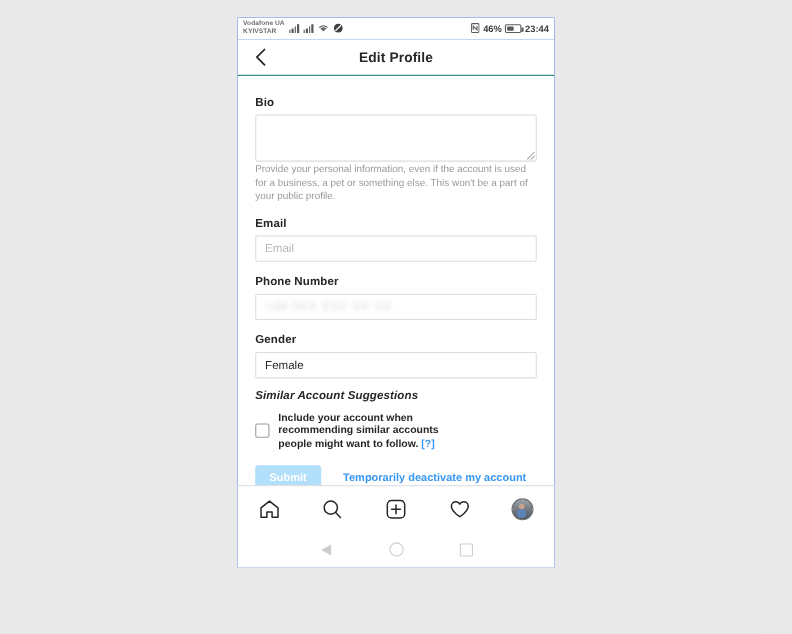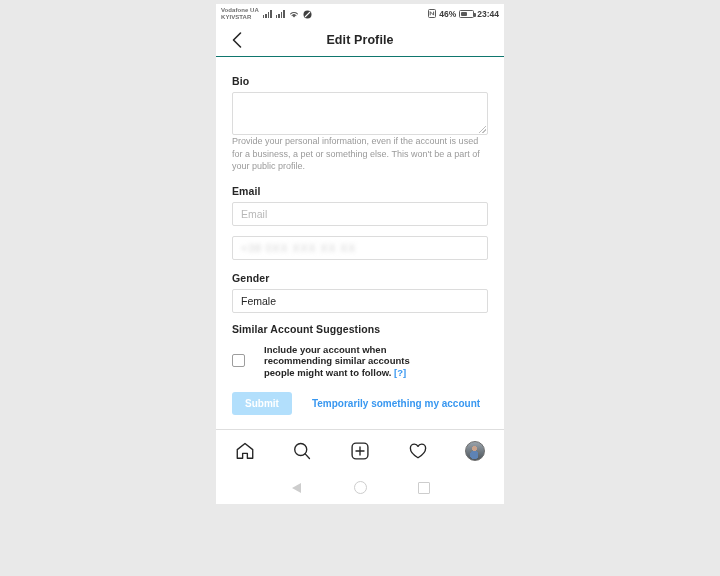--- a/index.html
+++ b/index.html
@@ -16,21 +16,21 @@
     position: relative;
     width: 720px;
     height: 576px;
     background: #e9e9e9;
   }
 
   
   .phone {
     position: absolute;
     left: 216px;
-    top: 4px;
+    top: 16px;
     width: 288px;
     height: 500px;
     background: #1d4ed8;
     overflow: hidden;
   }
 
   
   .status-bar {
     position: relative;
     height: 20px;
@@ -221,26 +221,27 @@
     letter-spacing: 1px;
     user-select: none;
   }
 
   .similar-title {
     font-size: 10.5px;
     font-weight: bold;
     color: #262626;
     margin: 10px 0 9px 0;
     letter-spacing: 0.1px;
+    font-style: italic;
   }
 
   .checkbox-row {
     display: flex;
     align-items: center;
-    gap: 19px;
+    gap: 8px;
     margin-bottom: 14px;
   }
   .checkbox {
     flex: none;
     width: 11px;
     height: 11px;
     border: 1px solid #9d9d9d;
     border-radius: 2px;
     background: #fff;
     cursor: pointer;
@@ -423,40 +424,41 @@
     <div class="content">
 
       <div class="field-label">Bio</div>
       <div class="bio-box"></div>
 
       <div class="section-desc">Provide your personal information, even if the account is used for a business, a pet or something else. This won't be a part of your public profile.</div>
 
       <div class="field-label">Email</div>
       <div class="text-input placeholder">Email</div>
 
+      <div class="field-label">Phone Number</div>
       <div class="text-input redacted">
         <span class="blur">+38 0XX XXX XX XX</span>
       </div>
 
       <div class="field-label">Gender</div>
       <div class="text-input">Female</div>
 
       <div class="similar-title">Similar Account Suggestions</div>
 
       <div class="checkbox-row">
         <div class="checkbox"></div>
         <div class="checkbox-text">
           <span>Include your account when recommending similar accounts people might want to follow.</span>
           <span class="help-link">[?]</span>
         </div>
       </div>
 
       <div class="actions-row">
         <button class="submit-btn">Submit</button>
-        <span class="deactivate-link">Temporarily something my account</span>
+        <span class="deactivate-link">Temporarily deactivate my account</span>
       </div>
     </div>
 
     <div class="tab-bar">
       <div class="tab-item">
         <svg width="20" height="20" viewBox="0 0 22 22">
           <path d="M2.5 9.5 L11 2.8 L19.5 9.5 L19.5 19 L13.6 19 L13.6 13.6 L8.4 13.6 L8.4 19 L2.5 19 Z" stroke="#262626" stroke-width="1.5" fill="none" stroke-linejoin="round"></path>
         </svg>
       </div>
       <div class="tab-item">

